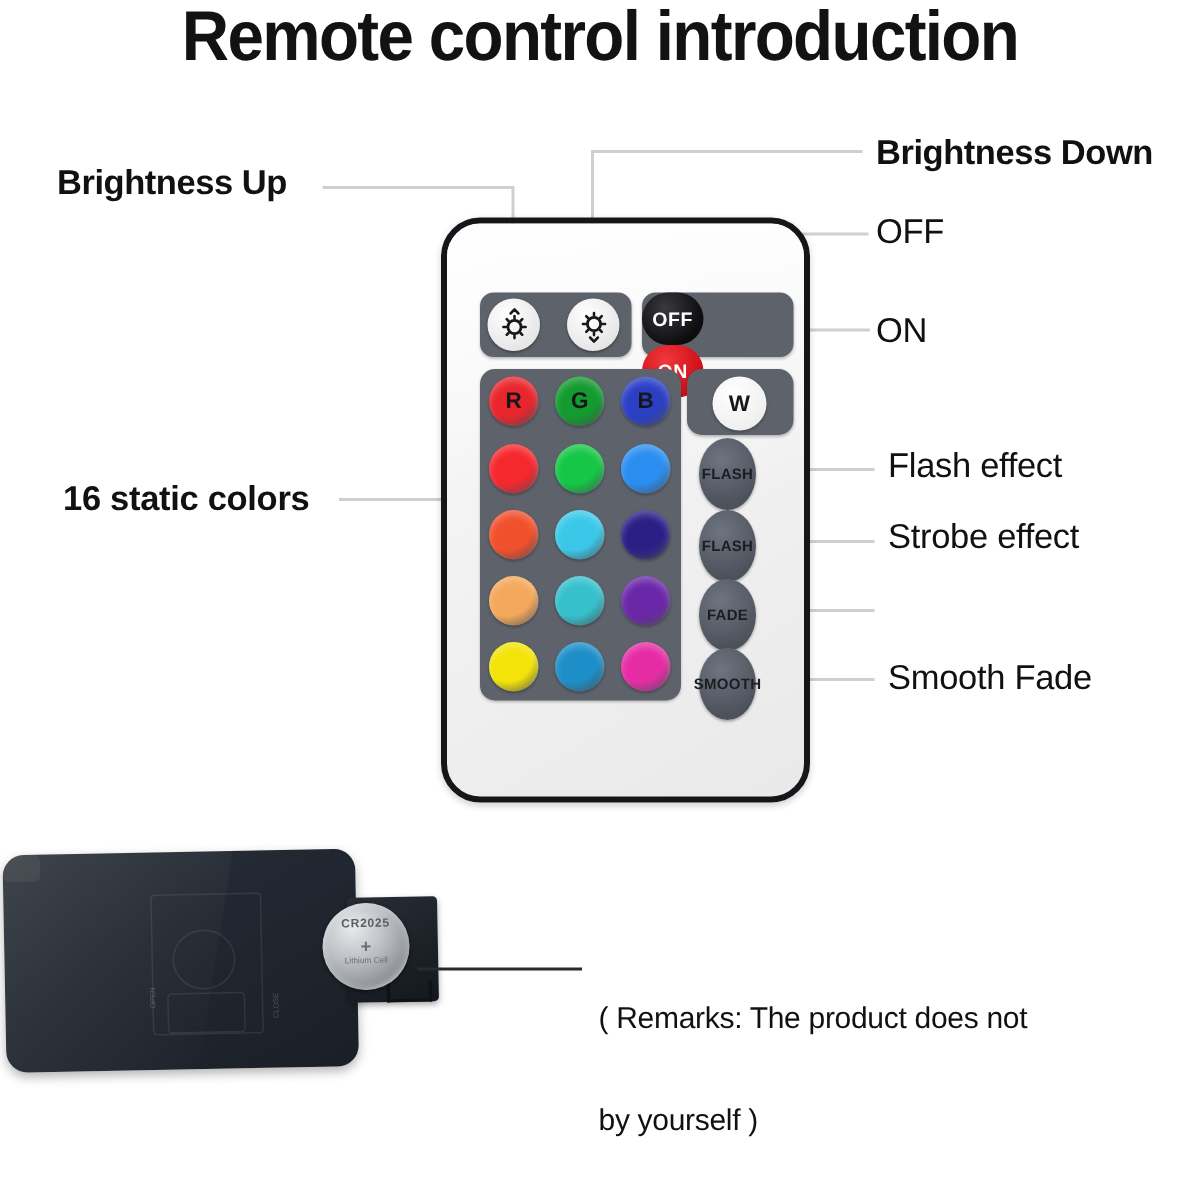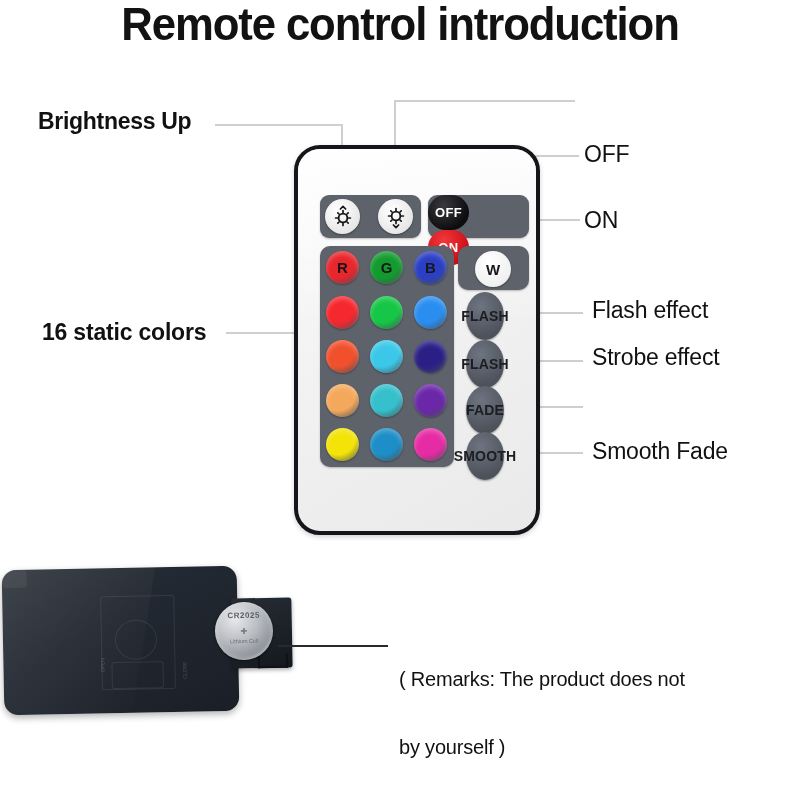--- a/index.html
+++ b/index.html
@@ -113,21 +113,21 @@
     position:absolute;left:17px;top:5px;width:36px;height:36px;border-radius:50%;
     background:radial-gradient(circle at 38% 30%,#ffffff,#f0f0f0 70%,#e2e2e2 100%);
     box-shadow:0 1px 2px rgba(0,0,0,.3);
   }
   
   .fx{
     position:absolute;left:466px;width:38px;height:48px;border-radius:50%;
     background:radial-gradient(circle at 38% 30%,#6e7480,#4c515a 75%);
     display:flex;align-items:center;justify-content:center;
     font-family:"Liberation Sans", sans-serif;
-    font-size:14px;font-weight:700;color:#1b1d22;letter-spacing:0.2px;
+    font-size:10px;font-weight:700;color:#1b1d22;letter-spacing:0.2px;
     box-shadow:0 1px 2px rgba(0,0,0,.35);
     z-index:6;
   }
 
   
   .case{
     position:absolute;left:3px;top:568px;width:235px;height:145px;
     border-radius:14px;
     background:linear-gradient(152deg,#2d333b 0%,#222831 40%,#1a1f27 100%);
     box-shadow:0 3px 7px rgba(0,0,0,.3);
@@ -207,20 +207,21 @@
   <div class="leader h" style="left:538px;top:219px;width:42px;"></div>
 
   <div class="leader h" style="left:226px;top:332px;width:75px;"></div>
 
   <div class="leader h" style="left:504px;top:312px;width:79px;"></div>
   <div class="leader h" style="left:504px;top:360px;width:79px;"></div>
   <div class="leader h" style="left:504px;top:406px;width:79px;"></div>
   <div class="leader h" style="left:504px;top:452px;width:79px;"></div>
 
   <div class="lbl lbl-left" style="left:38px;top:110px;">Brightness Up</div>
+  <div class="lbl lbl-left" style="left:584px;top:90px;">Brightness Down</div>
   <div class="lbl lbl-right" style="left:584px;top:143px;">OFF</div>
   <div class="lbl lbl-right" style="left:584px;top:209px;">ON</div>
   <div class="lbl lbl-16" style="left:42px;top:321px;">16 static colors</div>
   <div class="lbl lbl-right" style="left:592px;top:346px;">Strobe effect</div>
   <div class="lbl lbl-right" style="left:592px;top:299px;">Flash effect</div>
   <div class="lbl lbl-right" style="left:592px;top:440px;">Smooth Fade</div>
 
   <div class="fx" style="top:292px;">
     <span>FLASH</span>
   </div>

